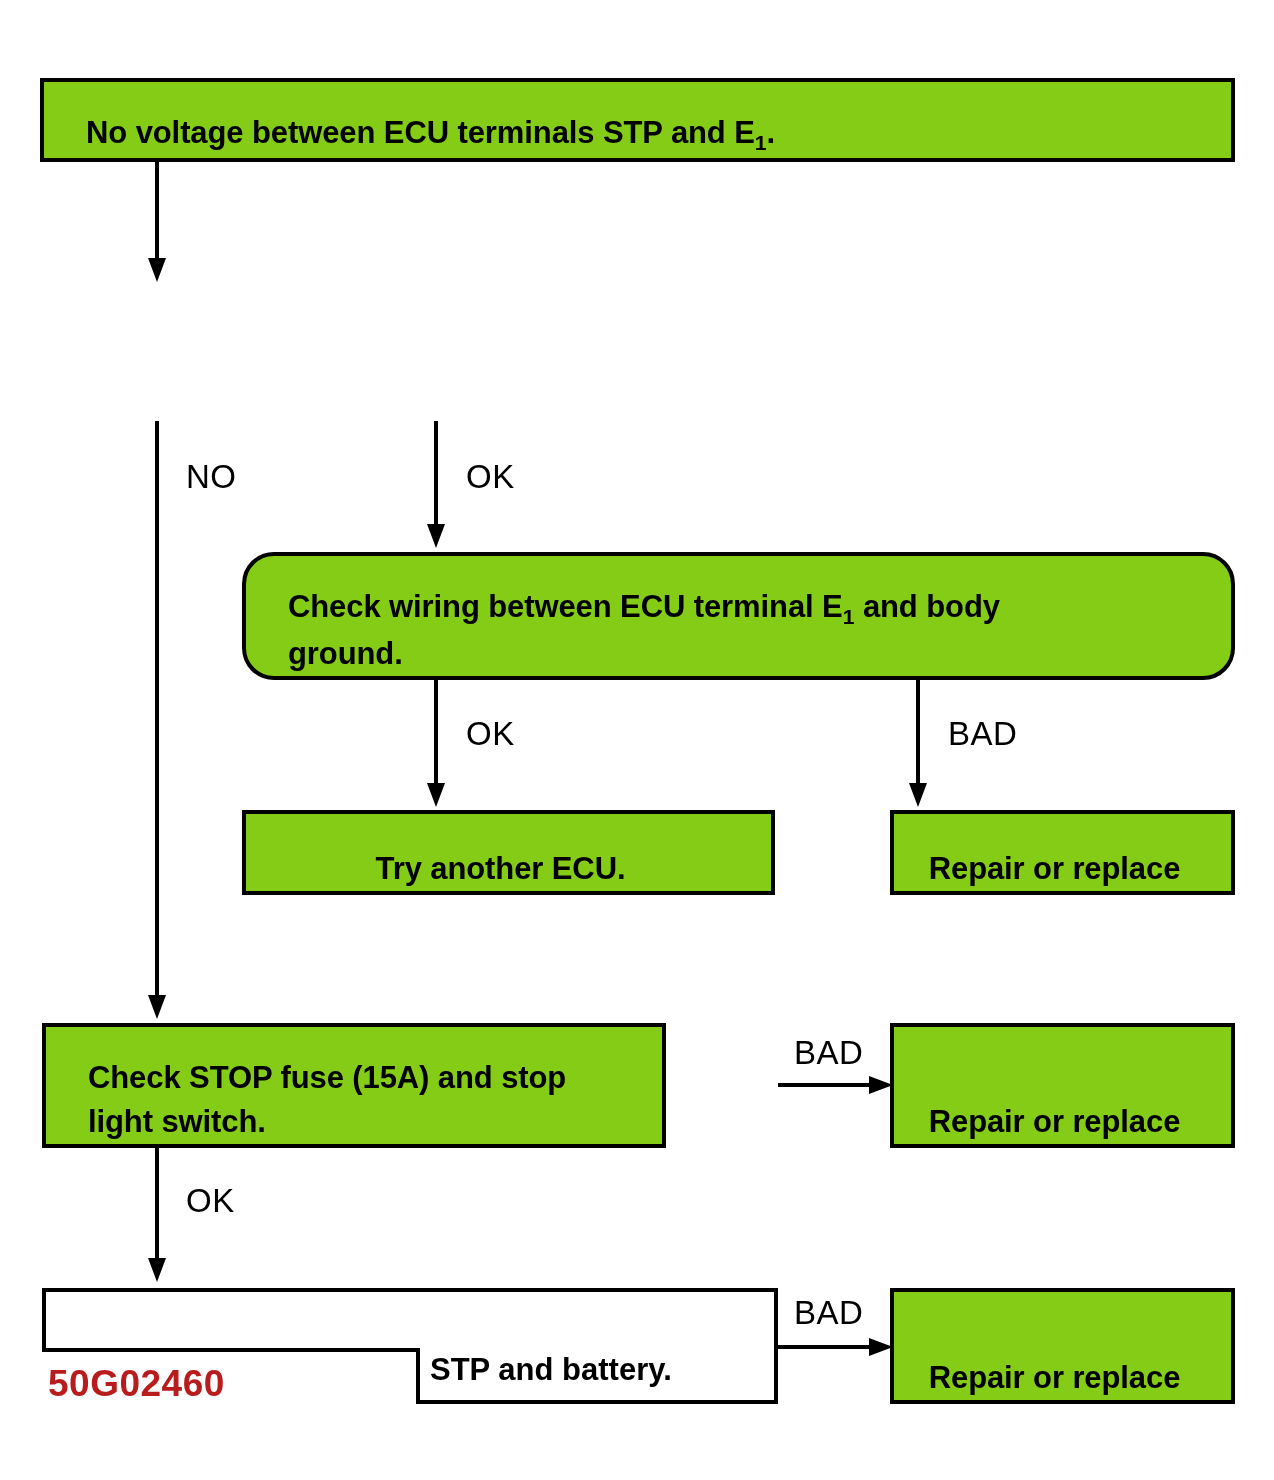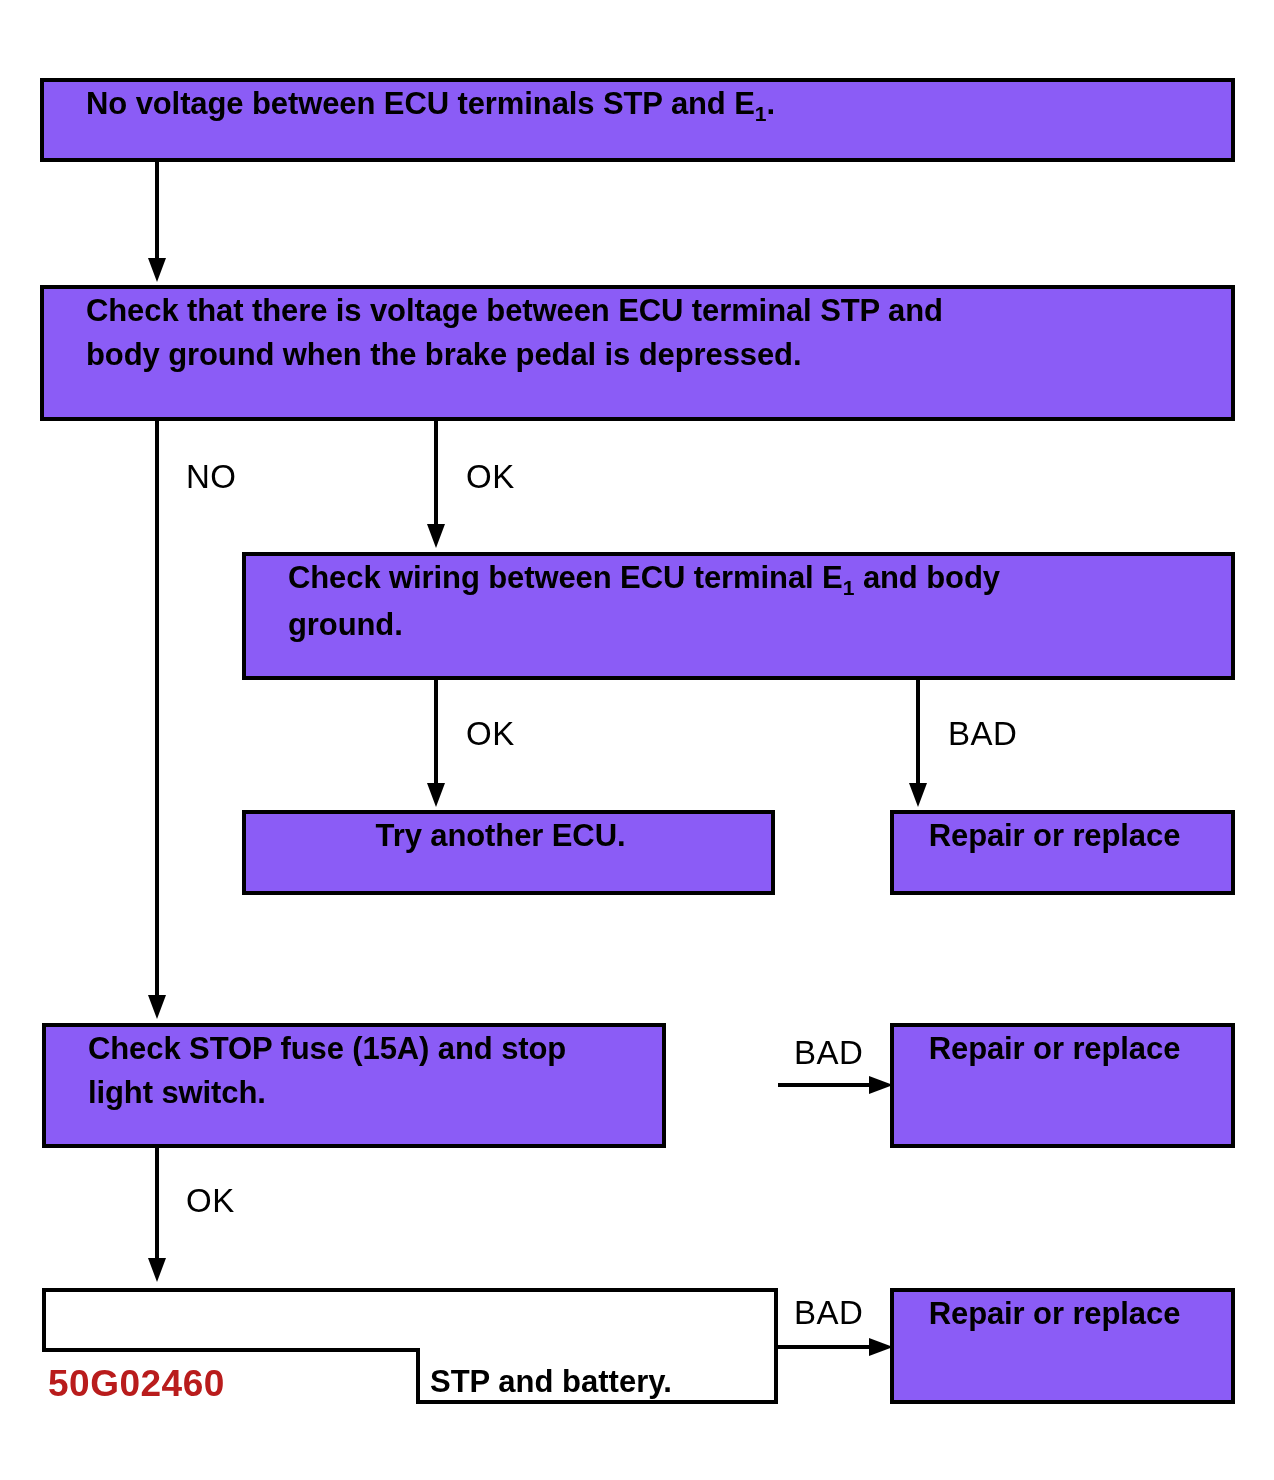--- a/index.html
+++ b/index.html
@@ -13,23 +13,23 @@
     width: 1274px;
     height: 1480px;
     background: #ffffff;
     font-family: "Liberation Sans", sans-serif;
     overflow: hidden;
   }
   .box {
     position: absolute;
     box-sizing: border-box;
     border: 4px solid #000000;
-    background: #8b5cf6;
+    background: #84cc16;
     display: flex;
-    align-items: flex-start;
+    align-items: flex-end;
     color: #000000;
     font-size: 31px;
     font-weight: 700;
     line-height: 1.42;
     letter-spacing: -0.1px;
   }
   .box .txt {
     display: block;
     padding-left: 42px;
     padding-right: 18px;
@@ -114,34 +114,30 @@
 
 <div id="canvas">
 
   <div class="box" style="left:40px; top:78px; width:1195px; height:84px;">
     <span class="txt"><span>No voltage between ECU terminals STP and E</span><span class="sub">1</span><span>.</span></span>
   </div>
 
   <div class="vline" style="left:155px; top:162px; height:100px;"></div>
   <div class="arrow-down" style="left:148px; top:258px;"></div>
 
-  <div class="box" style="left:40px; top:285px; width:1195px; height:136px;">
-    <span class="txt">Check that there is voltage between ECU terminal STP and
-body ground when the brake pedal is depressed.</span>
-  </div>
 
   <div class="vline" style="left:155px; top:421px; height:575px;"></div>
   <div class="arrow-down" style="left:148px; top:995px;"></div>
   <div class="edge-label" style="left:186px; top:458px;">NO</div>
 
   <div class="vline" style="left:434px; top:421px; height:105px;"></div>
   <div class="arrow-down" style="left:427px; top:524px;"></div>
   <div class="edge-label" style="left:466px; top:458px;">OK</div>
 
-  <div class="box" style="left:242px; top:552px; width:993px; height:128px;">
+  <div class="box" style="left:242px; top:552px; width:993px; height:128px;border-radius:32px;">
     <span class="txt"><span>Check wiring between ECU terminal E</span><span class="sub">1</span><span> and body
 ground.</span></span>
   </div>
 
   <div class="vline" style="left:434px; top:680px; height:105px;"></div>
   <div class="arrow-down" style="left:427px; top:783px;"></div>
   <div class="edge-label" style="left:466px; top:715px;">OK</div>
 
   <div class="vline" style="left:916px; top:680px; height:105px;"></div>
   <div class="arrow-down" style="left:909px; top:783px;"></div>
@@ -182,21 +178,21 @@
     <div class="vline" style="left:0; top:0; height:64px;"></div>
 
     <div class="hline" style="left:0; top:60px; width:378px;"></div>
 
     <div class="vline" style="left:374px; top:60px; height:56px;"></div>
 
     <div class="hline" style="left:374px; top:112px; width:362px;"></div>
 
     <div class="vline" style="left:732px; top:0; height:116px;"></div>
 
-    <div class="notch-text" style="left:388px; top:60px;margin-top:12px;">STP and battery.</div>
+    <div class="notch-text" style="left:388px; top:60px;">STP and battery.</div>
   </div>
 
   <div class="hline" style="left:778px; top:1345px; width:94px;"></div>
   <div class="arrow-right" style="left:869px; top:1338px;"></div>
   <div class="edge-label" style="left:794px; top:1294px;">BAD</div>
 
   <div class="box center" style="left:890px; top:1288px; width:345px; height:116px;">
     <span class="txt">Repair or replace</span>
   </div>
 

